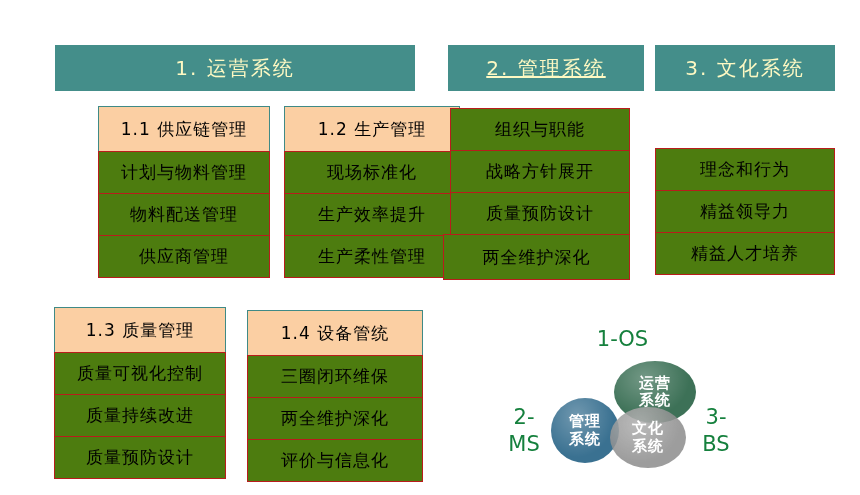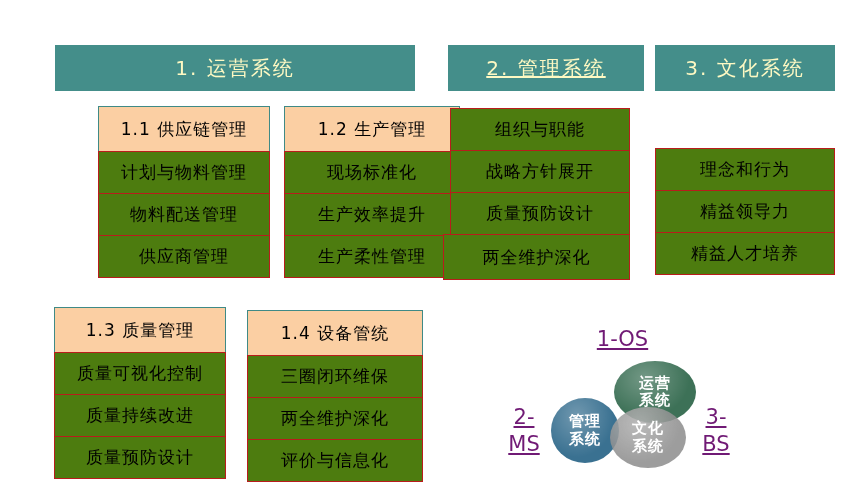--- a/index.html
+++ b/index.html
@@ -37,22 +37,22 @@
 
   
   .list{position:absolute;}
   .l2{left:450px;top:108px;width:180px;}
   .l3{left:655px;top:108px;width:180px;margin-top:40px;}
   .l2 .litem:first-child,.l3 .litem:first-child{margin-top:0;}
   .l2 .litem:last-child{margin-left:-7px;height:44px;}
 
   
   .venn-label{
-    position:absolute;font-size:21px;color:#701a75;text-align:center;
-    white-space:pre-line;line-height:1.3;text-decoration:underline;
+    position:absolute;font-size:21px;color:#15803d;text-align:center;
+    white-space:pre-line;line-height:1.3;
   }
   .os-label{left:585px;top:326px;width:75px;}
   .ms-label{left:498px;top:404px;width:52px;}
   .bs-label{left:692px;top:404px;width:48px;}
   .vcircle{
     position:absolute;border-radius:50%;color:#fff;font-weight:bold;
     display:flex;align-items:center;justify-content:center;text-align:center;
     font-size:15px;line-height:1.15;white-space:pre-line;letter-spacing:1px;
   }
   .c-green{

